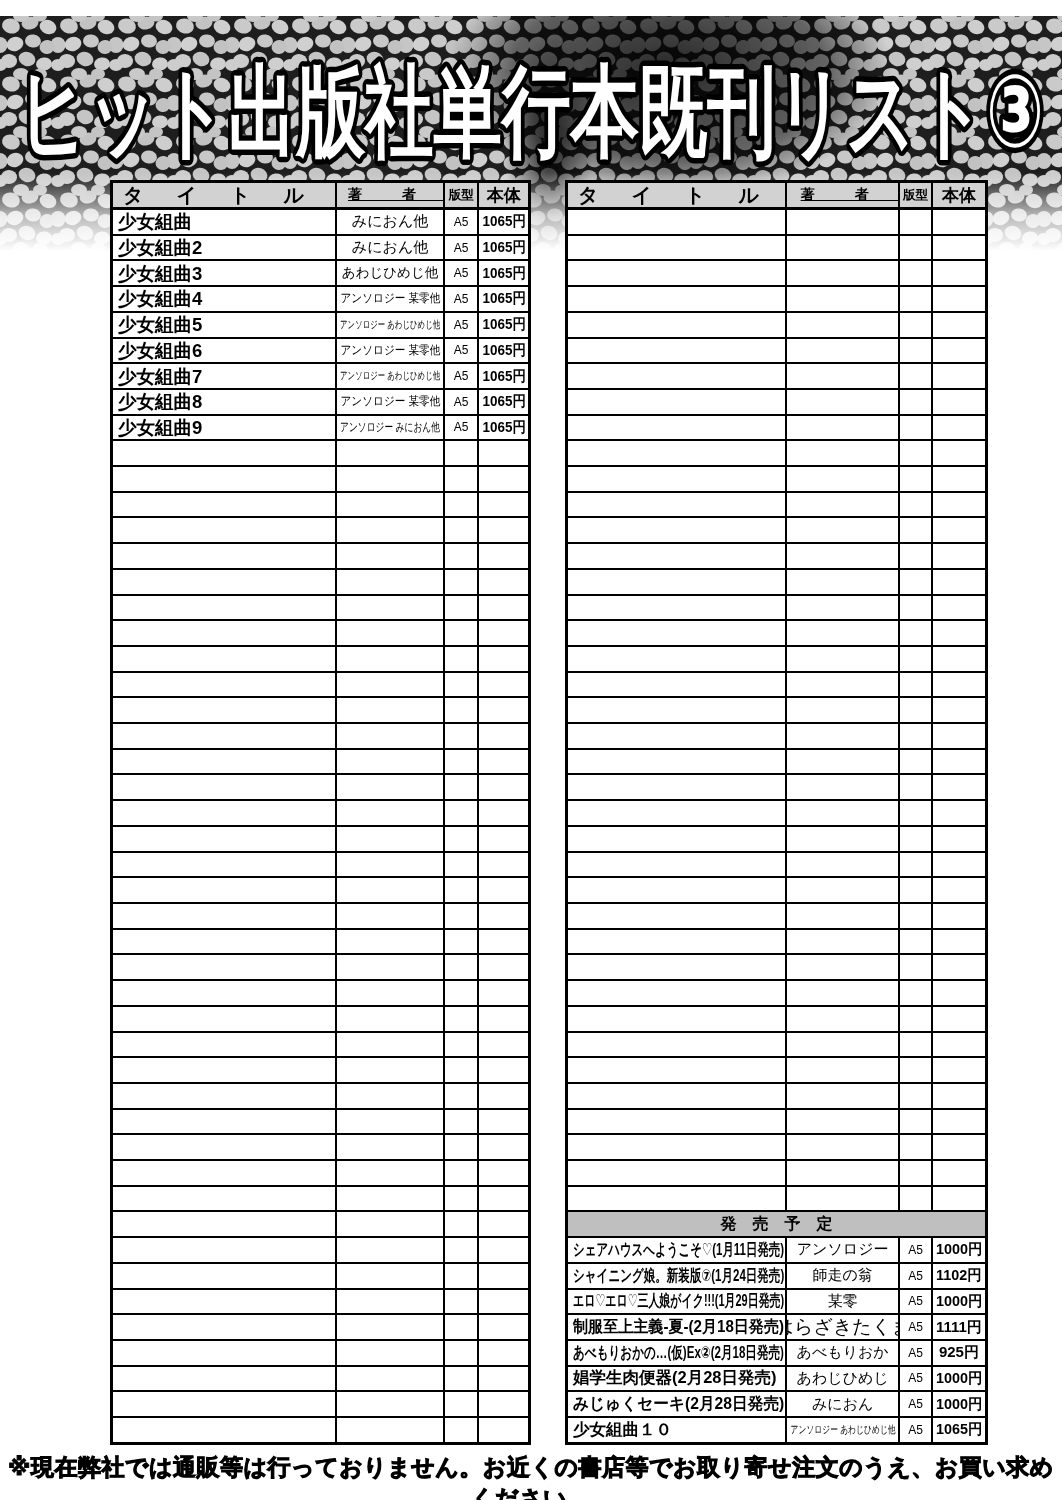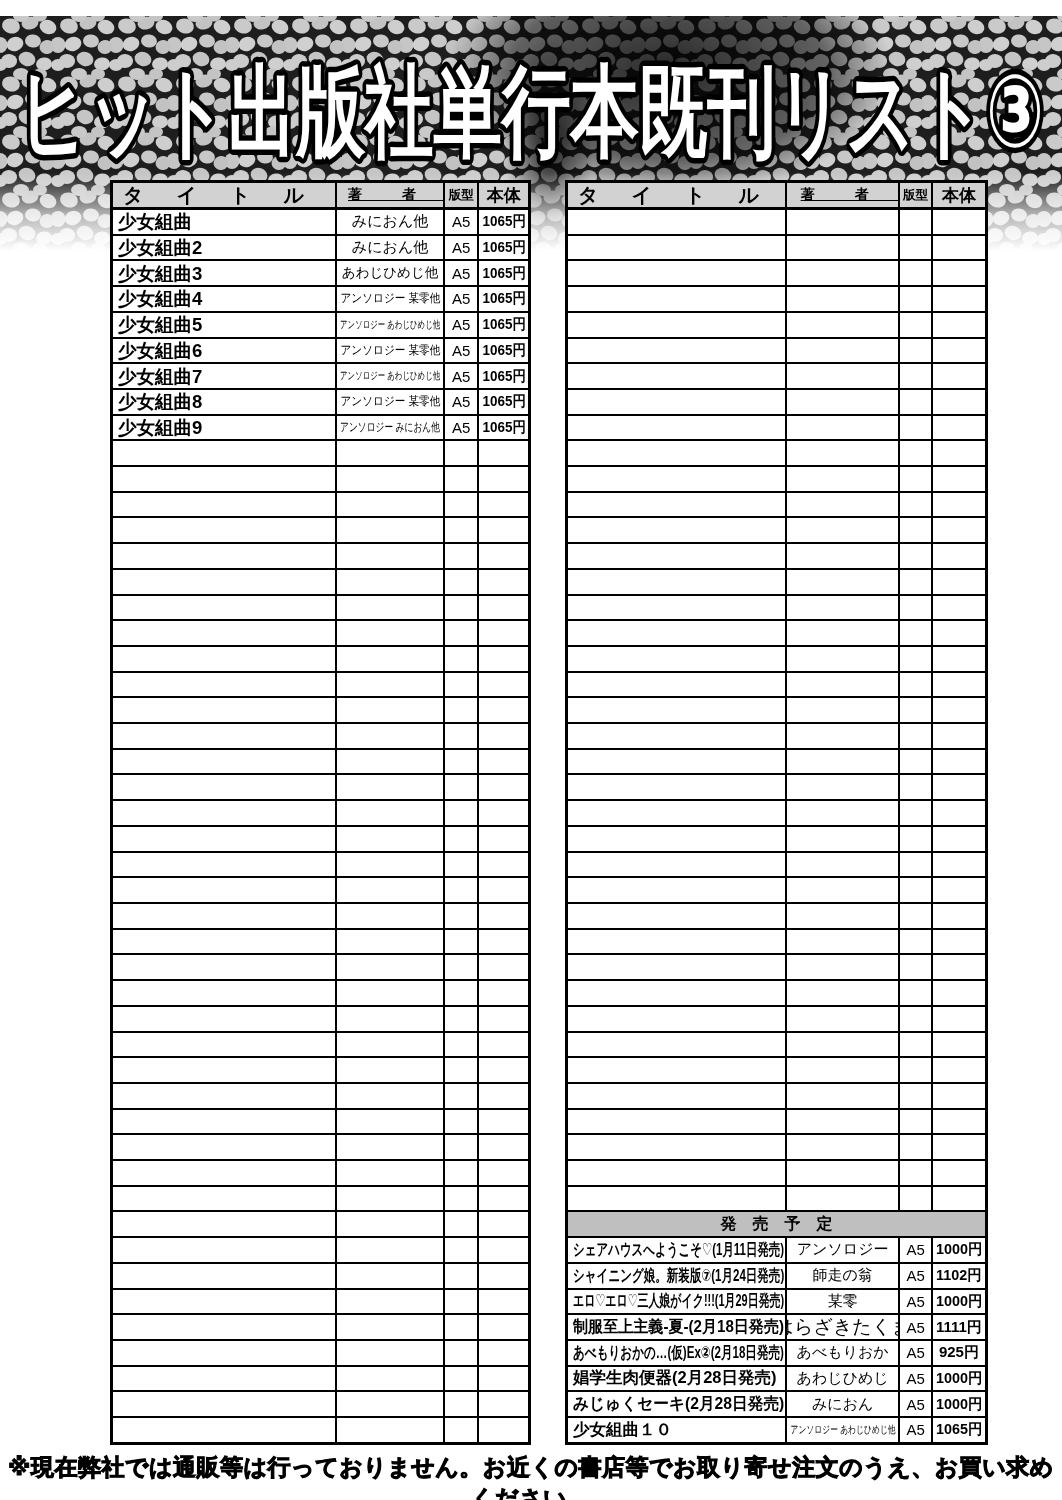--- a/index.html
+++ b/index.html
@@ -39,21 +39,21 @@
   .right-table .c-format{width:7.8%;}
   .right-table .c-price{width:12.5%;}
 
   .thead .c-title{font-size:20px;letter-spacing:33px;padding-left:10px;white-space:nowrap;text-align:center;}
   .thead .c-author{font-size:14px;letter-spacing:40px;padding-left:24px;white-space:nowrap;text-decoration:underline;}
   .thead .c-format{font-size:12.5px;letter-spacing:0;}
   .thead .c-price{font-size:17px;letter-spacing:0;}
 
   .c-title .fit{font-size:18.5px;font-weight:bold;transform-origin:left center;}
   .c-author .fit{transform-origin:center center;}
-  .c-format .fit{font-size:15px;transform-origin:center center;}
+  .c-format .fit{font-size:12px;transform-origin:center center;}
   .c-price .fit{font-size:15px;font-weight:bold;transform-origin:center center;}
   .fit{display:inline-block;white-space:nowrap;}
 
   .release-header{flex:1;background:#bfbfbf;display:flex;align-items:center;justify-content:center;
         font-weight:bold;font-size:16px;letter-spacing:16px;padding-left:16px;
         border-bottom:2.5px solid #000;box-sizing:border-box;}
   .release-row .c-title .fit{font-size:16.5px;}
 
   
   .footer{position:absolute;left:0;top:1452px;width:1062px;text-align:center;

